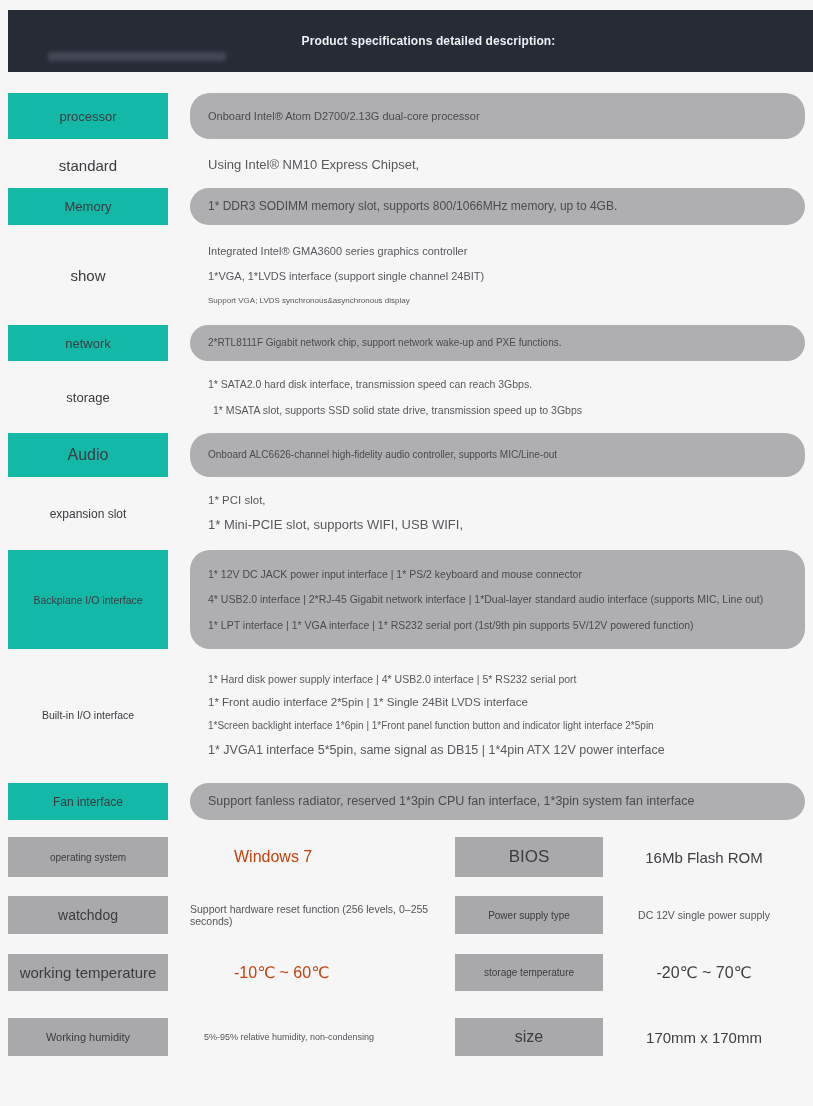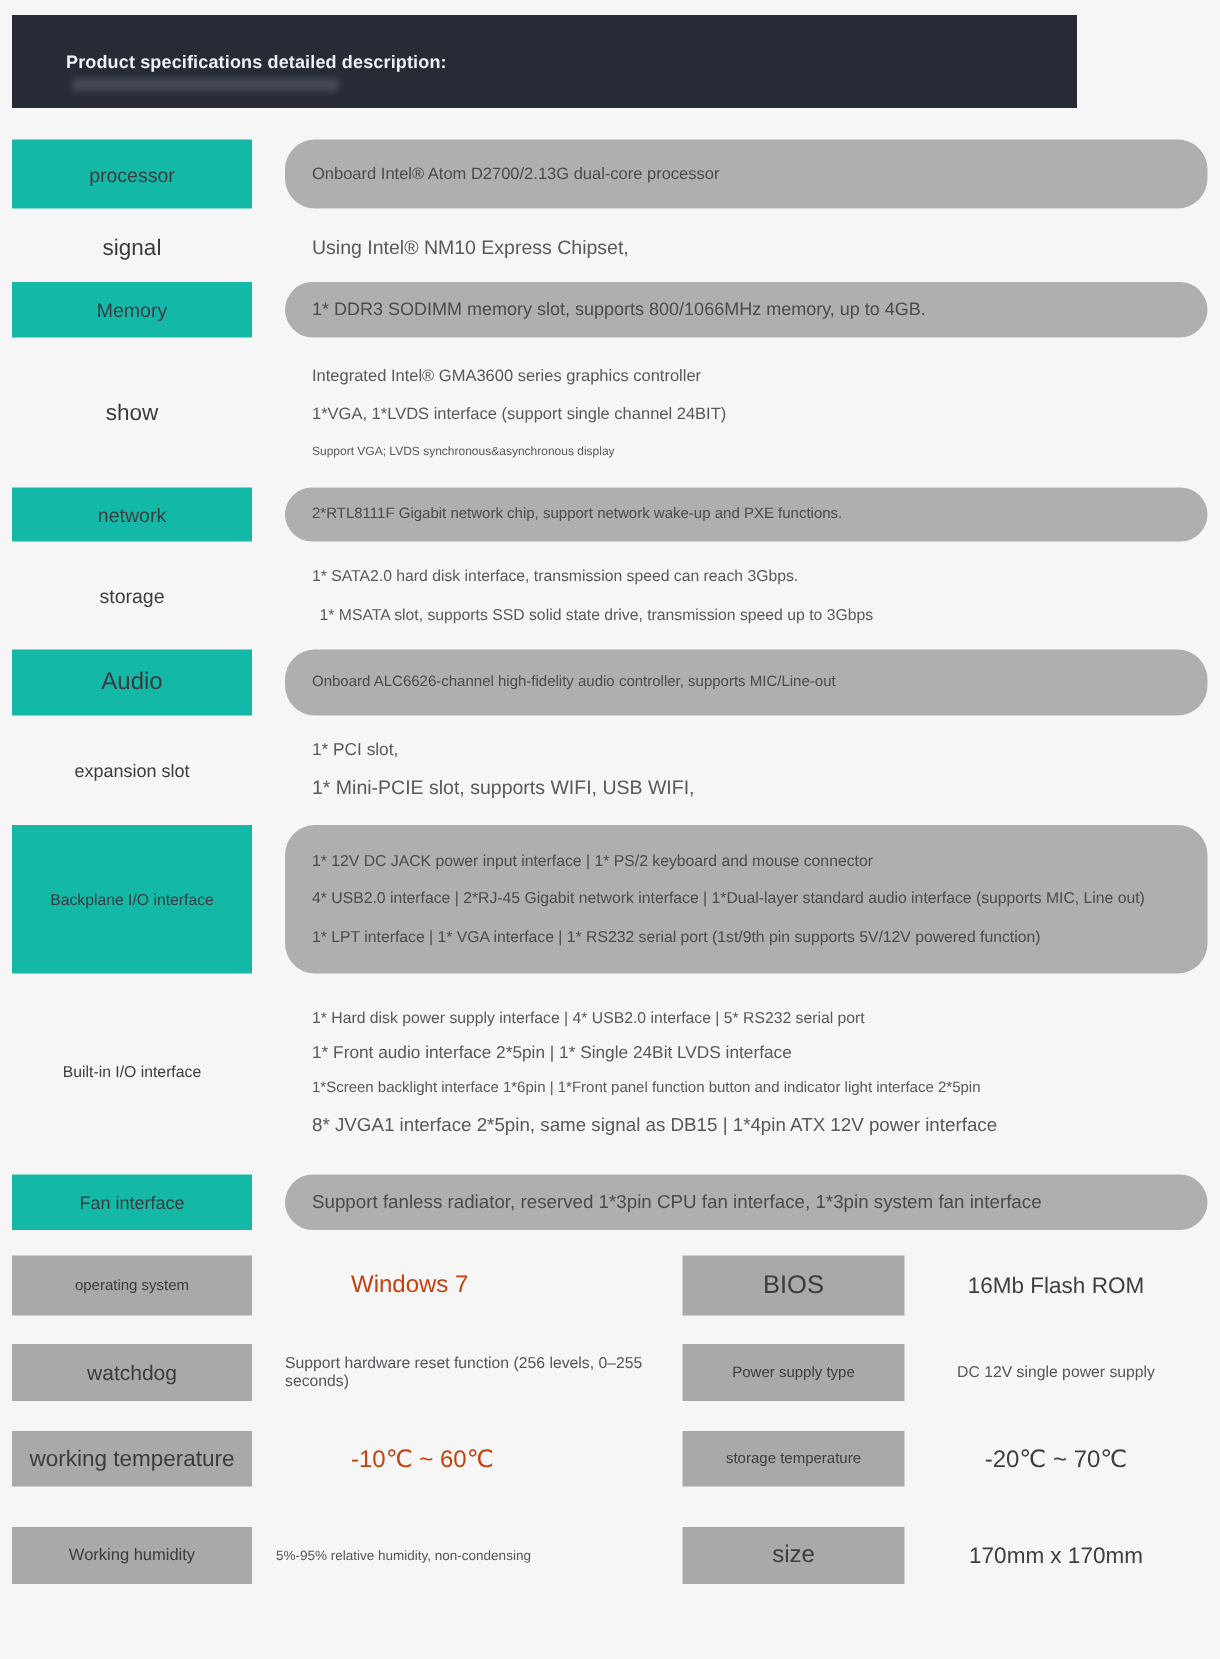--- a/index.html
+++ b/index.html
@@ -1,22 +1,22 @@
 <!DOCTYPE html>
 <html><head>
 <meta charset="utf-8">
 <style>
   * { margin:0; padding:0; box-sizing:border-box; }
   html,body { width:813px; height:1106px; background:#f6f6f7; overflow:hidden;
     font-family:"Liberation Sans","DejaVu Sans",sans-serif; }
   .page { position:relative; width:813px; height:1106px; padding:0 8px; }
 
   
-  .header { margin-top:10px; height:62px; background:#262b36; width:710px;
-    margin-left:0; margin-right:-8px; padding:24px 0 0 36px; }
+  .header { margin-top:10px; height:62px; background:#262b36; width:805px;
+    margin-left:0; margin-right:-8px; padding:24px 0 0 36px;text-align:center; }
   .header-title { color:#eef0f3; font-size:12px; font-weight:600; letter-spacing:.1px; }
   .header-blur { margin-top:4px; margin-left:4px; width:178px; height:9px;
     background:rgba(130,138,152,.32); filter:blur(2px); border-radius:2px; }
 
   
   .row { display:flex; align-items:stretch; }
   .cell-label { width:160px; flex:0 0 160px; display:flex; align-items:center;
     justify-content:center; text-align:center; color:#3b3b40; }
   .cell-value { flex:1; margin-left:22px; display:flex; flex-direction:column;
     justify-content:center; gap:13px; padding-left:18px; color:#4a4a4f;border-radius:20px; }
@@ -55,21 +55,21 @@
   </div>
 
   <div class="row gray" style="margin-top:21px;height:46px;">
     <div class="cell-label fz13">processor</div>
     <div class="cell-value">
       <div class="line fz11">Onboard Intel® Atom D2700/2.13G dual-core processor</div>
     </div>
   </div>
 
   <div class="row white" style="margin-top:4px;height:44px;">
-    <div class="cell-label fz15">signal</div>
+    <div class="cell-label fz15">standard</div>
     <div class="cell-value">
       <div class="line fz13">Using Intel® NM10 Express Chipset,</div>
     </div>
   </div>
 
   <div class="row gray" style="margin-top:1px;height:37px;">
     <div class="cell-label fz13">Memory</div>
     <div class="cell-value">
       <div class="line fz12">1* DDR3 SODIMM memory slot, supports 800/1066MHz memory, up to 4GB.</div>
     </div>
@@ -122,21 +122,21 @@
       <div class="line fz105">1* LPT interface | 1* VGA interface | 1* RS232 serial port (1st/9th pin supports 5V/12V powered function)</div>
     </div>
   </div>
 
   <div class="row white" style="margin-top:7px;height:118px;">
     <div class="cell-label fz105">Built-in I/O interface</div>
     <div class="cell-value" style="gap:11px;">
       <div class="line fz105">1* Hard disk power supply interface | 4* USB2.0 interface | 5* RS232 serial port</div>
       <div class="line fz115">1* Front audio interface 2*5pin | 1* Single 24Bit LVDS interface</div>
       <div class="line fz10">1*Screen backlight interface 1*6pin | 1*Front panel function button and indicator light interface 2*5pin</div>
-      <div class="line fz125">8* JVGA1 interface 2*5pin, same signal as DB15 | 1*4pin ATX 12V power interface</div>
+      <div class="line fz125">1* JVGA1 interface 5*5pin, same signal as DB15 | 1*4pin ATX 12V power interface</div>
     </div>
   </div>
 
   <div class="row gray" style="margin-top:9px;height:37px;">
     <div class="cell-label fz12">Fan interface</div>
     <div class="cell-value">
       <div class="line fz125">Support fanless radiator, reserved 1*3pin CPU fan interface, 1*3pin system fan interface</div>
     </div>
   </div>
 
@@ -156,18 +156,18 @@
 
   <div class="qrow" style="margin-top:20px;height:37px;">
     <div class="q-label1 fz95">working temperature</div>
     <div class="q-value1 fz16">-10℃ ~ 60℃</div>
     <div class="q-label2 fz10">storage temperature</div>
     <div class="q-value2 fz16">-20℃ ~ 70℃</div>
   </div>
 
   <div class="qrow" style="margin-top:27px;height:38px;">
     <div class="q-label1 fz11">Working humidity</div>
-    <div class="q-value1 fz9" style="padding-left:16px;color:#55555a;">5%-95% relative humidity, non-condensing</div>
+    <div class="q-value1 fz9" style="padding-left:36px;color:#55555a;">5%-95% relative humidity, non-condensing</div>
     <div class="q-label2 fz16">size</div>
     <div class="q-value2 fz15">170mm x 170mm</div>
   </div>
 
 </div>
 
 </body></html>

